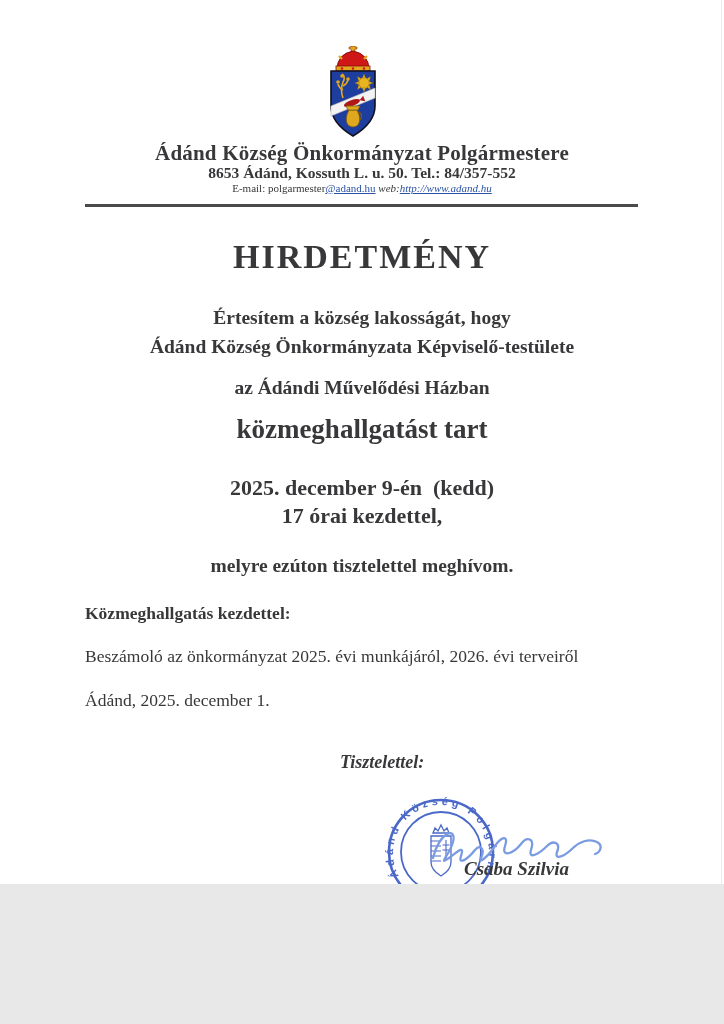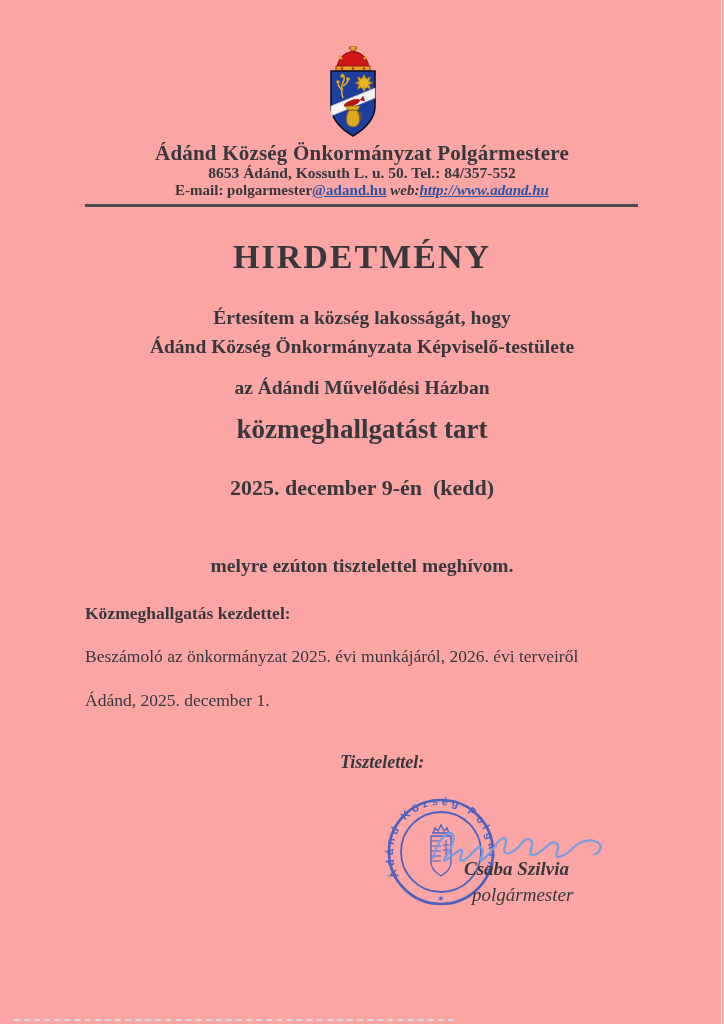--- a/index.html
+++ b/index.html
@@ -1,29 +1,29 @@
 <!DOCTYPE html>
 <html><head>
 <meta charset="utf-8">
 <style>
   html,body{margin:0;padding:0;background:#e8e8e8;}
   .page{
     position:relative;
-    width:724px;height:1024px;
+    width:724px;height:884px;
     margin:0 auto;
-    background:#fca5a5;
+    background:#ffffff;
     overflow:hidden;
     font-family:"Liberation Serif", serif;
     color:#38383a;
   }
   .abs{position:absolute;}
   .ctr{left:0;width:724px;text-align:center;}
   .hdr-org{top:141px;font-size:21px;font-weight:bold;letter-spacing:.2px;}
   .hdr-addr{top:164px;font-size:15.5px;font-weight:bold;}
-  .hdr-mail{top:182px;font-size:15px;font-weight:bold;}
+  .hdr-mail{top:182px;font-size:11px;font-weight:normal;}
   .hdr-mail a{color:#2b52a3;text-decoration:underline;}
   .hdr-mail .weblbl{font-style:italic;}
   .hdr-mail .weblink{font-style:italic;}
   .rule{top:204px;left:85px;width:553px;height:3px;background:#4a4a4a;}
   .doc-title{top:238px;font-size:34px;font-weight:bold;letter-spacing:2px;}
   .intro{top:303px;font-size:19.5px;font-weight:bold;line-height:29px;}
   .venue{top:377px;font-size:19.5px;font-weight:bold;}
   .mtype{top:414px;font-size:27px;font-weight:bold;text-align:center;}
   .mdate{top:474px;font-size:22px;font-weight:bold;line-height:28px;}
   .mdate div{white-space:pre;}
@@ -94,20 +94,21 @@
   <div class="abs ctr intro">
     <div>Értesítem a község lakosságát, hogy</div>
     <div>Ádánd Község Önkormányzata Képviselő-testülete</div>
   </div>
 
   <div class="abs ctr venue">az Ádándi Művelődési Házban</div>
   <div class="abs ctr mtype">közmeghallgatást tart</div>
 
   <div class="abs ctr mdate">
     <div>2025. december 9-én  (kedd)</div>
+    <div>17 órai kezdettel,</div>
   </div>
 
   <div class="abs ctr invite">melyre ezúton tisztelettel meghívom.</div>
 
   <div class="abs agenda-h">Közmeghallgatás kezdettel:</div>
   <div class="abs agenda-i">Beszámoló az önkormányzat 2025. évi munkájáról, 2026. évi terveiről</div>
 
   <div class="abs placedate">Ádánd, 2025. december 1.</div>
 
   <div class="abs salut">Tisztelettel:</div>

